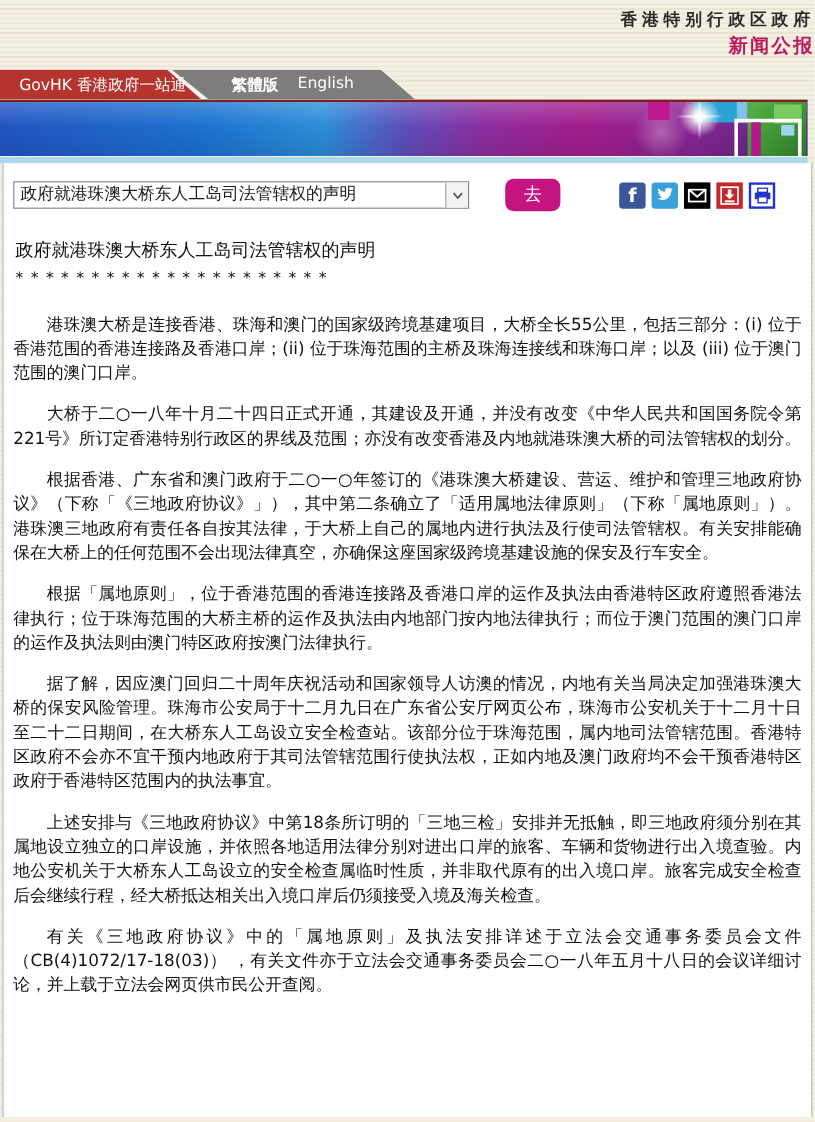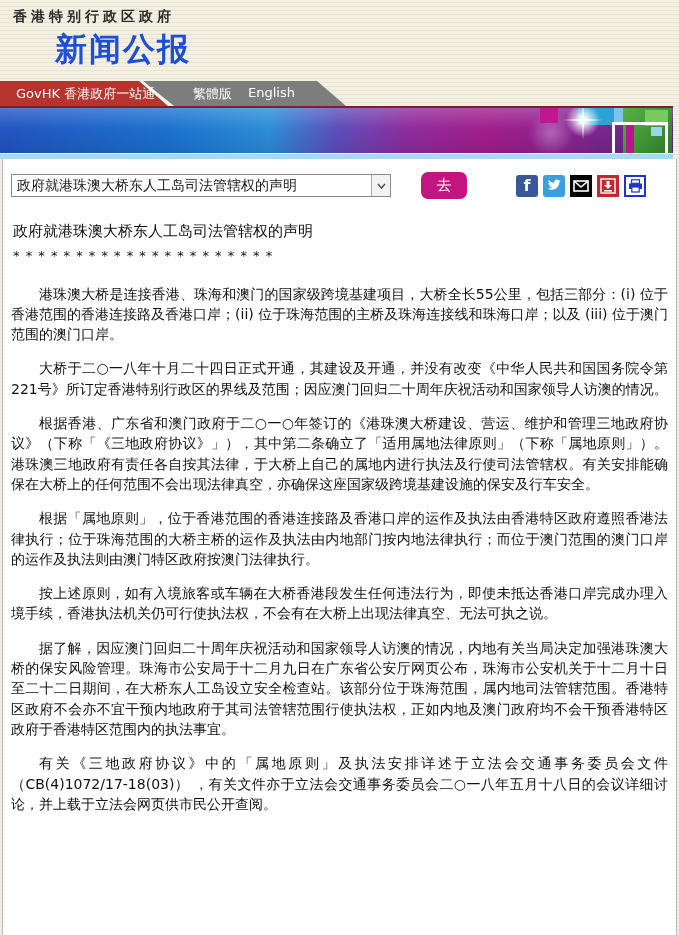--- a/index.html
+++ b/index.html
@@ -3,34 +3,34 @@
 <meta charset="utf-8">
 <style>
   * { margin:0; padding:0; box-sizing:border-box; }
   html,body { width:679px; }
   body {
     font-family:"DejaVu Sans","Liberation Sans",sans-serif;
     background:repeating-linear-gradient(0deg,#f3efe2 0px,#f3efe2 3px,#e9e4d2 3px,#e9e4d2 4px);
     color:#1a1a1a;
   }
   
-  .top-header { padding:8px 0 2px 13px; }
+  .top-header { padding:8px 0 2px 13px;text-align:right; }
   .gov-name { font-size:14px; font-weight:bold; letter-spacing:4px; color:#2b2b2b; }
-  .bulletin-title { font-size:32px; font-weight:bold; letter-spacing:2px; color:#1d4ed8; margin-top:2px;margin-left:42px; }
+  .bulletin-title { font-size:16px; font-weight:bold; letter-spacing:2px; color:#be185d; margin-top:2px;margin-left:42px; }
   
   .nav { position:relative; height:25px; margin-top:7px;text-align:right; }
   .nav-gray  { position:absolute; inset:0 auto 0 0; width:346px; background:#7d7d7d;
                clip-path:polygon(0 0,317px 0,346px 100%,0 100%); }
   .nav-white { position:absolute; inset:0 auto 0 0; width:174px; background:#f5f3ea;
                clip-path:polygon(0 0,143px 0,174px 100%,0 100%); }
   .nav-red   { position:absolute; inset:0 auto 0 0; width:168px; background:#b5352e;
                clip-path:polygon(0 0,139px 0,168px 100%,0 100%); }
   .nav span { position:absolute; top:4px; font-size:13px; color:#fff; z-index:3; }
   .nav .t-govhk { left:16px; }
-  .nav .t-trad  { left:193px; }
+  .nav .t-trad  { left:193px;font-weight:bold; }
   .nav .t-eng   { left:248px; }
   
   .banner-wrap { margin-right:6px; }
   .banner-topline { height:2px; background:#7d2022; }
   .banner { position:relative; height:45px; overflow:hidden;
     background:linear-gradient(90deg,#2355c2 0%,#1c72d1 25%,#2b8ed8 40%,#5e4ebc 50%,#8e2da0 60%,#a31e8c 72%,#8c2494 84%,#562a84 100%); }
   .banner .gloss { position:absolute; inset:0;
     background:linear-gradient(180deg,rgba(255,255,255,.20),rgba(255,255,255,0) 45%,rgba(0,0,0,.10)); }
   .deco { position:absolute; }
   .d-magenta { left:540px; top:0; width:18px; height:15px; background:#c01690; }
@@ -151,23 +151,23 @@
       </span>
     </div>
   </div>
 
   <div class="article">
     <div class="article-title">政府就港珠澳大桥东人工岛司法管辖权的声明</div>
     <div class="star-line">*  *  *  *  *  *  *  *  *  *  *  *  *  *  *  *  *  *  *  *  *</div>
 
     <div class="paras">
       <p>港珠澳大桥是连接香港、珠海和澳门的国家级跨境基建项目，大桥全长55公里，包括三部分：(i) 位于香港范围的香港连接路及香港口岸；(ii) 位于珠海范围的主桥及珠海连接线和珠海口岸；以及 (iii) 位于澳门范围的澳门口岸。</p>
-      <p>大桥于二○一八年十月二十四日正式开通，其建设及开通，并没有改变《中华人民共和国国务院令第221号》所订定香港特别行政区的界线及范围；因应澳门回归二十周年庆祝活动和国家领导人访澳的情况。</p>
+      <p>大桥于二○一八年十月二十四日正式开通，其建设及开通，并没有改变《中华人民共和国国务院令第221号》所订定香港特别行政区的界线及范围；亦没有改变香港及内地就港珠澳大桥的司法管辖权的划分。</p>
       <p>根据香港、广东省和澳门政府于二○一○年签订的《港珠澳大桥建设、营运、维护和管理三地政府协议》（下称「《三地政府协议》」），其中第二条确立了「适用属地法律原则」（下称「属地原则」）。港珠澳三地政府有责任各自按其法律，于大桥上自己的属地内进行执法及行使司法管辖权。有关安排能确保在大桥上的任何范围不会出现法律真空，亦确保这座国家级跨境基建设施的保安及行车安全。</p>
       <p>根据「属地原则」，位于香港范围的香港连接路及香港口岸的运作及执法由香港特区政府遵照香港法律执行；位于珠海范围的大桥主桥的运作及执法由内地部门按内地法律执行；而位于澳门范围的澳门口岸的运作及执法则由澳门特区政府按澳门法律执行。</p>
-      <p>按上述原则，如有入境旅客或车辆在大桥香港段发生任何违法行为，即使未抵达香港口岸完成办理入境手续，香港执法机关仍可行使执法权，不会有在大桥上出现法律真空、无法可执之说。</p>
       <p>据了解，因应澳门回归二十周年庆祝活动和国家领导人访澳的情况，内地有关当局决定加强港珠澳大桥的保安风险管理。珠海市公安局于十二月九日在广东省公安厅网页公布，珠海市公安机关于十二月十日至二十二日期间，在大桥东人工岛设立安全检查站。该部分位于珠海范围，属内地司法管辖范围。香港特区政府不会亦不宜干预内地政府于其司法管辖范围行使执法权，正如内地及澳门政府均不会干预香港特区政府于香港特区范围内的执法事宜。</p>
+      <p>上述安排与《三地政府协议》中第18条所订明的「三地三检」安排并无抵触，即三地政府须分别在其属地设立独立的口岸设施，并依照各地适用法律分别对进出口岸的旅客、车辆和货物进行出入境查验。内地公安机关于大桥东人工岛设立的安全检查属临时性质，并非取代原有的出入境口岸。旅客完成安全检查后会继续行程，经大桥抵达相关出入境口岸后仍须接受入境及海关检查。</p>
       <p>有关《三地政府协议》中的「属地原则」及执法安排详述于立法会交通事务委员会文件 （CB(4)1072/17-18(03)） ，有关文件亦于立法会交通事务委员会二○一八年五月十八日的会议详细讨论，并上载于立法会网页供市民公开查阅。</p>
     </div>
 
   </div>
 
 </div>
 
 </body></html>

